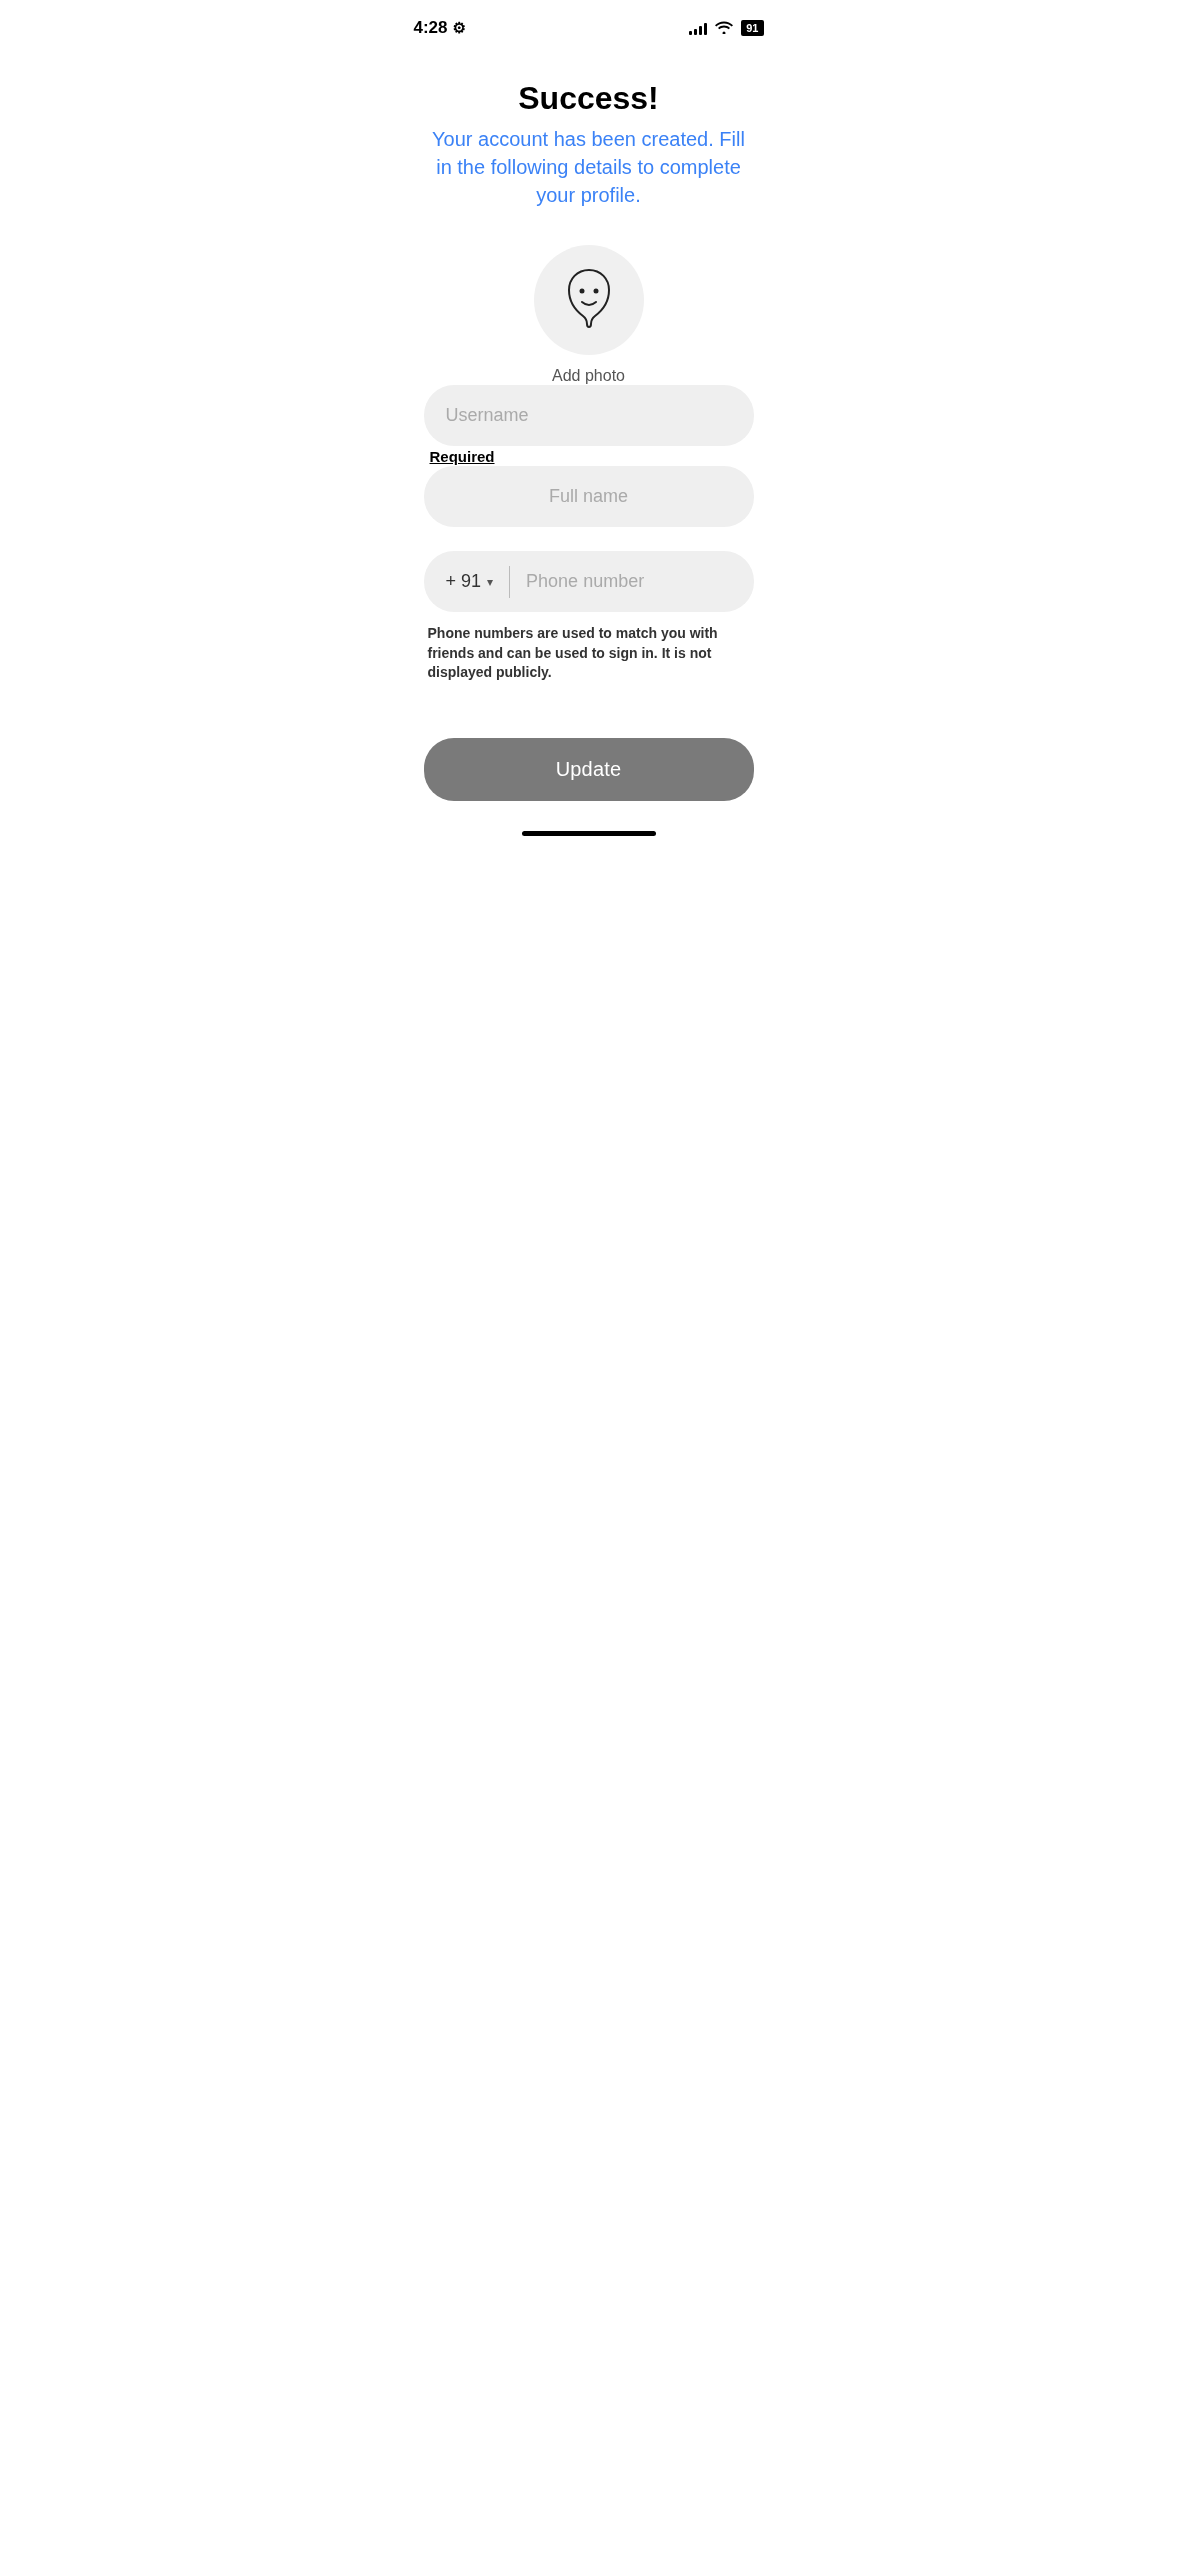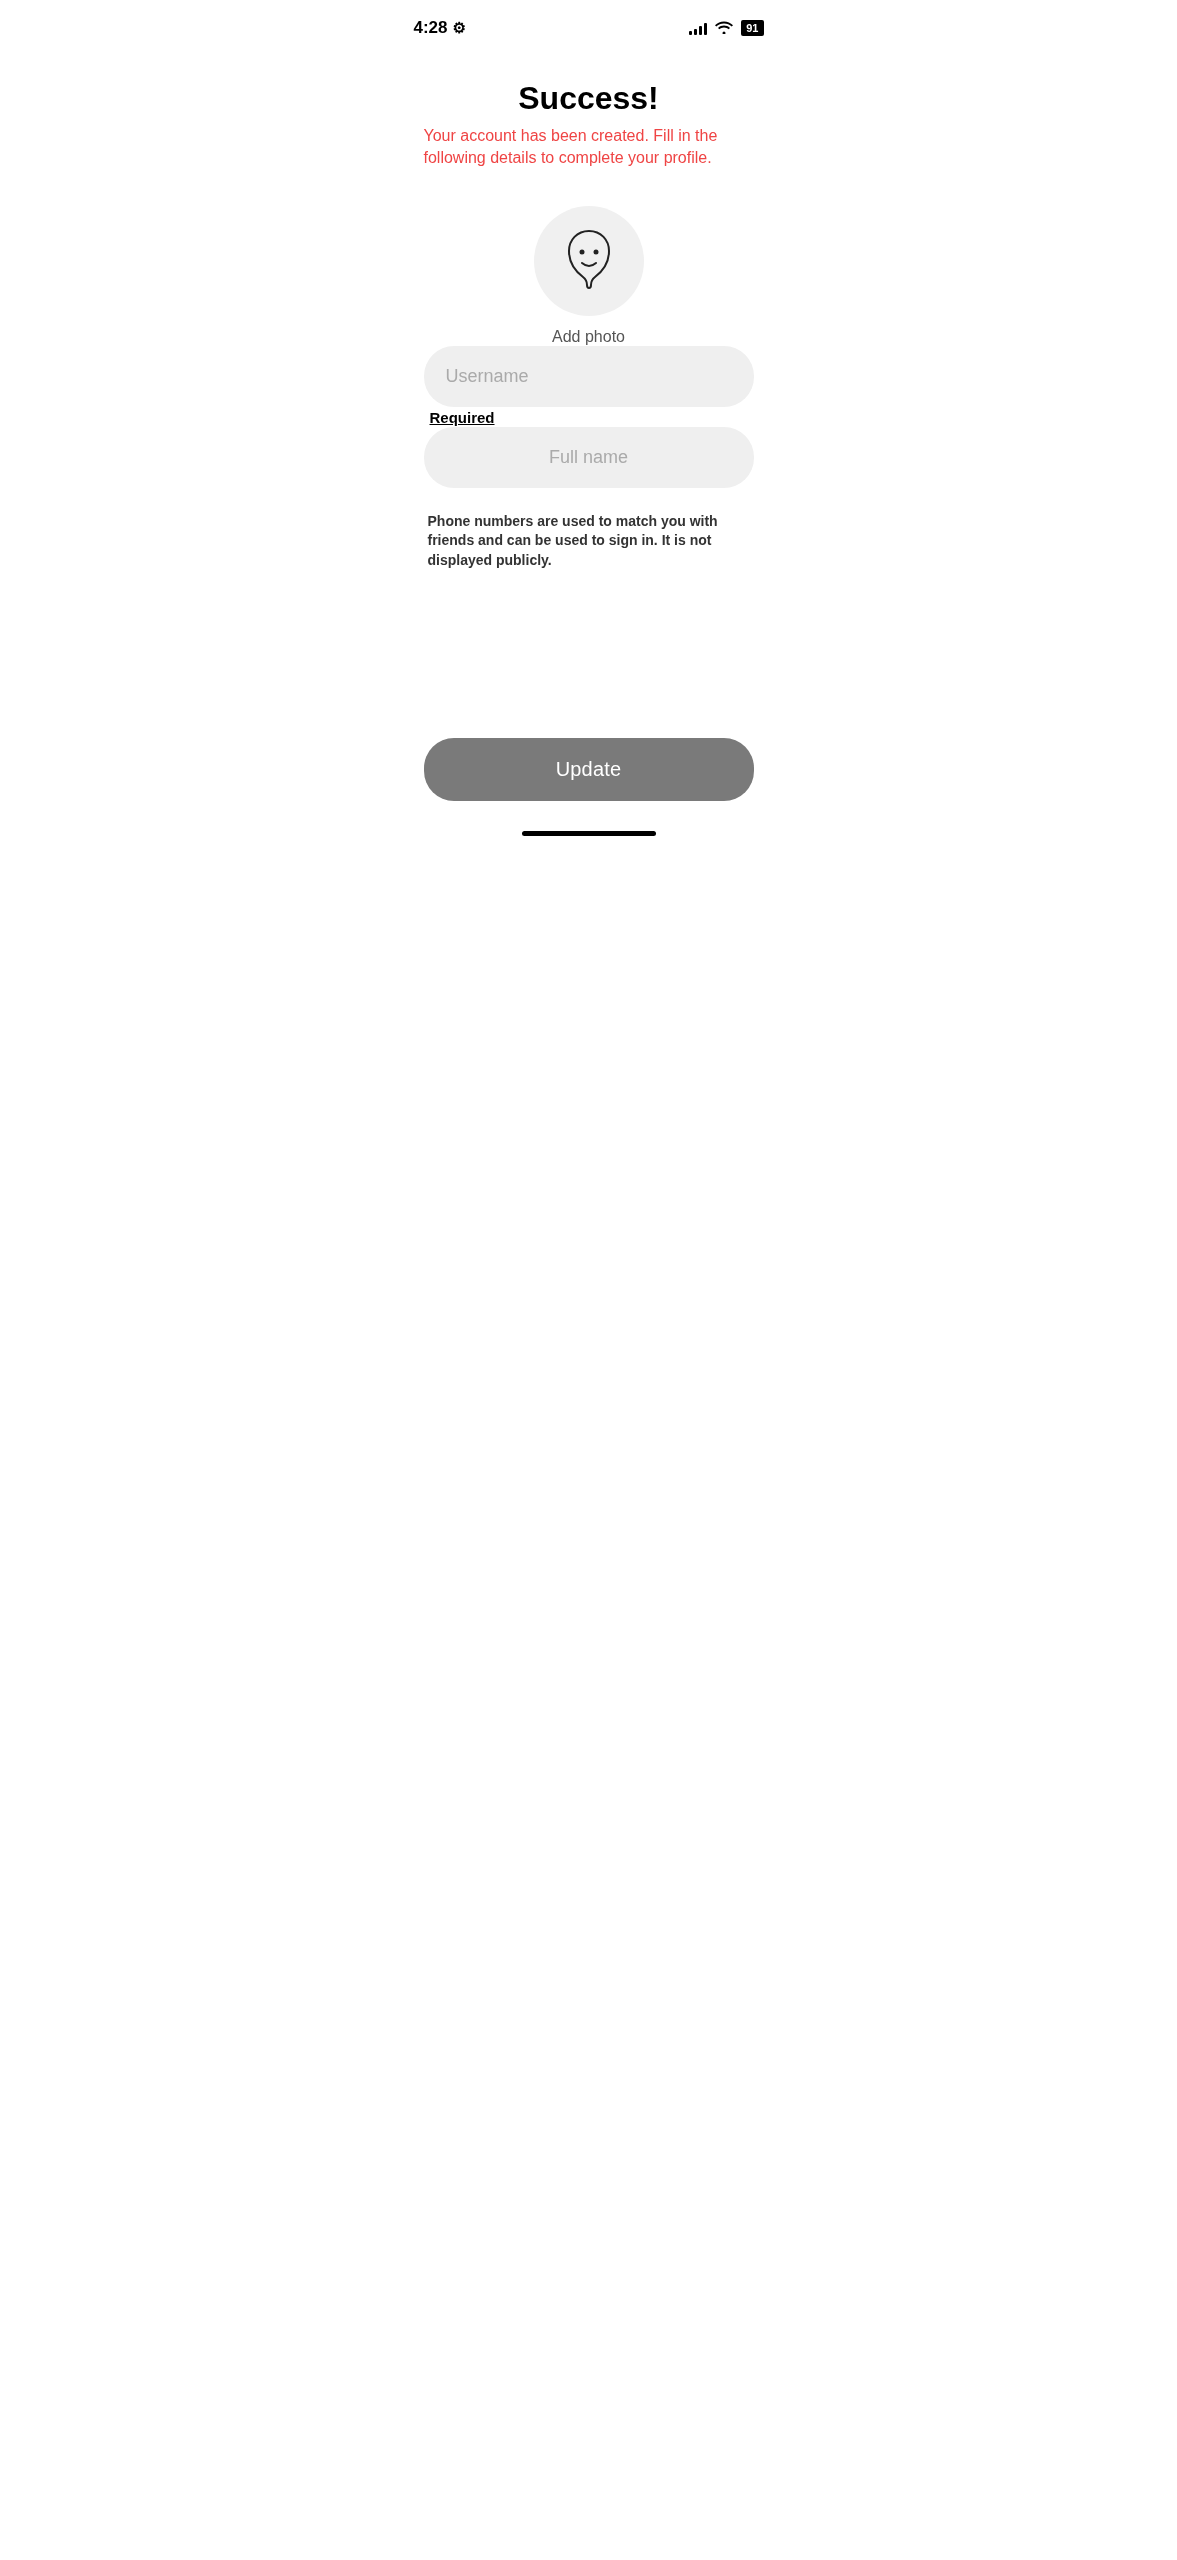--- a/index.html
+++ b/index.html
@@ -84,24 +84,24 @@
 
     .title {
       font-size: 32px;
       font-weight: 800;
       color: #000;
       text-align: center;
       margin-bottom: 8px;
     }
 
     .subtitle {
-      font-size: 16px;
+      font-size: 20px;
       font-weight: 400;
-      color: #ef4444;
-      text-align: left;
+      color: #3b82f6;
+      text-align: center;
       line-height: 1.4;
       margin-bottom: 36px;
     }
 
     .avatar-container {
       display: flex;
       flex-direction: column;
       align-items: center;
     }
 
@@ -305,20 +305,28 @@
     <span class="add-photo-label">Add photo</span>
   </div>
 
   <div class="form-section">
 
     <input type="text" class="input-field" placeholder="Username" style="">
     <div class="error-text">Required</div>
 
     <input type="text" class="input-field full-name-field" placeholder="Full name" style="">
 
+    <div class="phone-row">
+      <div class="country-code">
+        <span>+ 91</span>
+        <span class="chevron-down">▾</span>
+      </div>
+      <div class="divider-line"></div>
+      <input type="tel" class="phone-input" placeholder="Phone number" style="">
+    </div>
 
     <p class="phone-helper">Phone numbers are used to match you with friends and can be used to sign in. It is not displayed publicly.</p>
   </div>
 
   <div class="spacer"></div>
 </div>
 
 <div class="bottom-section">
   <button class="update-button">Update</button>
 </div>

